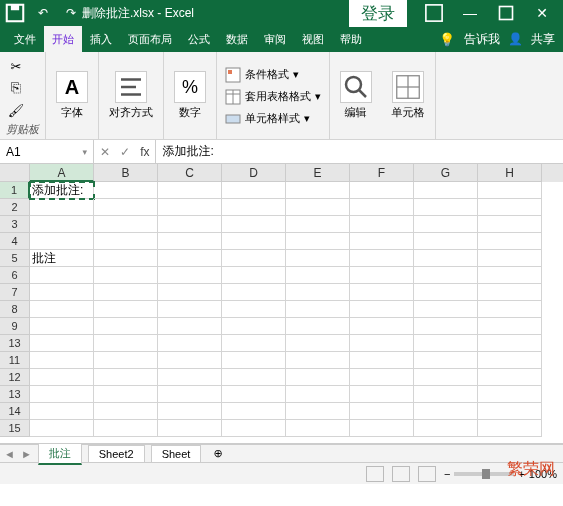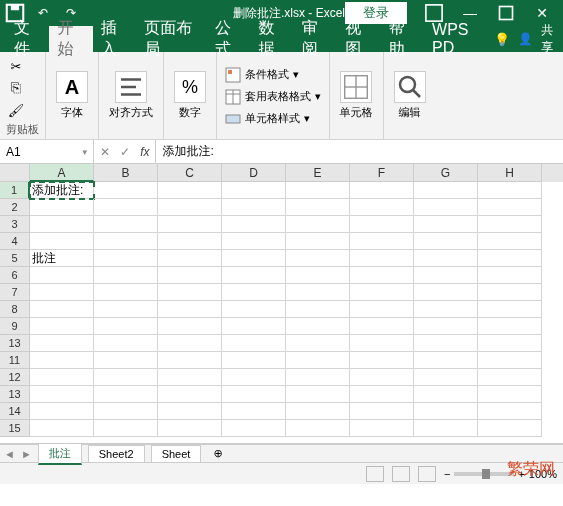--- a/index.html
+++ b/index.html
@@ -1,49 +1,49 @@
 <!DOCTYPE html>
 <html><head>
 <meta charset="utf-8">
 <style>
 * { margin: 0; padding: 0; box-sizing: border-box; font-family: "Microsoft YaHei", sans-serif; }
 body { width: 563px; height: 506px; background: #fff; font-size: 12px; overflow: hidden; }
 
 .titlebar { background: #0f6b3d; color: #fff; height: 26px; display: flex; align-items: center; padding: 0 4px; }
 .titlebar .qat { display: flex; gap: 6px; align-items: center; }
 .titlebar .qat span { width: 22px; height: 22px; display: flex; align-items: center; justify-content: center; cursor: pointer; }
-.titlebar .title { flex: 1; text-align: right; font-size: 12px; }
-.titlebar .login { background: #fff; color: #0f6b3d; padding: 2px 18px; font-size: 13px; margin-right: 10px; }
+.titlebar .title { flex: 1; text-align: left; font-size: 12px; }
+.titlebar .login { background: #fff; color: #0f6b3d; padding: 2px 12px; font-size: 17px; margin-right: 10px; }
 .titlebar .winbtns { display: flex; gap: 2px; }
 .titlebar .winbtns span { width: 34px; height: 26px; display: flex; align-items: center; justify-content: center; cursor: pointer; font-size: 14px; }
 
 .ribbon-tabs { background: #0f6b3d; color: #fff; height: 26px; display: flex; align-items: center; padding-left: 6px; }
-.ribbon-tabs .tab { padding: 4px 8px; font-size: 16px; cursor: pointer; height: 100%; display: flex; align-items: center; }
-.ribbon-tabs .tab.active { background: #f3f3f3; color: #737373; }
+.ribbon-tabs .tab { padding: 4px 8px; font-size: 11px; cursor: pointer; height: 100%; display: flex; align-items: center; }
+.ribbon-tabs .tab.active { background: #f3f3f3; color: #6d28d9; }
 .ribbon-tabs .right { margin-left: auto; display: flex; align-items: center; padding-right: 8px; gap: 8px; }
 .ribbon-tabs .bulb { font-size: 13px; }
 
 .ribbon { background: #f3f3f3; border-bottom: 1px solid #d4d4d4; height: 88px; display: flex; }
 .group { border-right: 1px solid #d4d4d4; display: flex; flex-direction: column; justify-content: space-between; padding: 4px 6px 2px; }
 .group-body { display: flex; align-items: center; gap: 4px; flex: 1; }
-.group-label { font-size: 11px; color: #555; text-align: center; padding-top: 2px; }
+.group-label { font-size: 11px; color: #555; text-align: center; padding-top: 2px; font-style: italic; }
 .bigbtn { display: flex; flex-direction: column; align-items: center; gap: 2px; padding: 2px 4px; cursor: pointer; }
 .bigbtn .icn { width: 32px; height: 32px; border: 1px solid #ccc; display: flex; align-items: center; justify-content: center; font-size: 18px; background: #fff; }
 .bigbtn .lbl { font-size: 11px; }
 .vcol { display: flex; flex-direction: column; gap: 2px; }
 .smallbtn { width: 20px; height: 20px; display: flex; align-items: center; justify-content: center; cursor: pointer; font-size: 13px; }
 .menuitem { display: flex; align-items: center; gap: 4px; padding: 1px 2px; cursor: pointer; font-size: 11px; white-space: nowrap; }
 .menuitem .mi-icon { width: 16px; height: 16px; }
 
 .formula-bar { height: 24px; display: flex; align-items: center; border-bottom: 1px solid #ccc; background: #fff; }
 .name-box { width: 94px; border-right: 1px solid #ccc; padding: 2px 6px; font-size: 12px; height: 100%; display: flex; align-items: center; }
 .name-box::after { content: "▾"; margin-left: auto; color: #888; font-size: 9px; }
 .fb-btns { display: flex; align-items: center; padding: 0 6px; gap: 10px; color: #888; }
 .fb-btn { cursor: pointer; font-size: 12px; }
-.fx { font-style: italic; color: #444; }
+.fx { color: #444; }
 .fb-input { flex: 1; padding: 2px 6px; border-left: 1px solid #ccc; height: 100%; display: flex; align-items: center; }
 
 .sheet-area { position: relative; height: 280px; overflow: hidden; border-bottom: 1px solid #ccc; }
 .corner { position: absolute; left: 0; top: 0; width: 30px; height: 18px; background: #e6e6e6; border-right: 1px solid #ccc; border-bottom: 1px solid #ccc; }
 .colheads { position: absolute; left: 30px; top: 0; right: 0; height: 18px; display: flex; background: #e6e6e6; }
 .ch { width: 64px; border-right: 1px solid #ccc; border-bottom: 1px solid #ccc; text-align: center; font-size: 12px; line-height: 18px; color: #333; }
 .ch.sel { background: #d2e8d8; border-bottom: 2px solid #217346; }
 .rowheads { position: absolute; left: 0; top: 18px; width: 30px; }
 .rh { height: 17px; border-right: 1px solid #ccc; border-bottom: 1px solid #ccc; text-align: center; font-size: 11px; line-height: 17px; background: #e6e6e6; color: #333; }
 .rh.sel { background: #d2e8d8; border-right: 2px solid #217346; }
@@ -102,23 +102,23 @@
 <div class="ribbon-tabs">
   <div class="tab">文件</div>
   <div class="tab active">开始</div>
   <div class="tab">插入</div>
   <div class="tab">页面布局</div>
   <div class="tab">公式</div>
   <div class="tab">数据</div>
   <div class="tab">审阅</div>
   <div class="tab">视图</div>
   <div class="tab">帮助</div>
-  <div class="tab">WPS PD</div>
   <div class="right">
     <span class="bulb">💡</span>
+    <span>告诉我</span>
     <span>👤</span>
     <span>共享</span>
   </div>
 </div>
 
 <div class="ribbon">
   <div class="group">
     <div class="group-body">
       <div class="vcol">
         <div class="smallbtn">✂</div>
@@ -189,46 +189,46 @@
           <span class="mi-icon"><svg viewBox="0 0 16 16">
                 <rect x="1" y="4" width="14" height="8" fill="#cde" stroke="#888"></rect>
               </svg></span>
           <span>单元格样式</span>
           <span>▾</span>
         </div>
       </div>
     </div>
   </div>
 
+  <div class="group" style="border-right:none;">
+    <div class="group-body">
+      <div class="bigbtn">
+        <div class="icn">
+            <svg viewBox="0 0 24 24">
+              <circle cx="10" cy="10" r="6" fill="none" stroke="#555" stroke-width="2"></circle>
+              <line x1="14" y1="14" x2="20" y2="20" stroke="#555" stroke-width="2"></line>
+            </svg>
+          </div>
+        <div class="lbl">编辑</div>
+      </div>
+    </div>
+    <div class="group-label"></div>
+  </div>
+
   <div class="group">
     <div class="group-body">
       <div class="bigbtn">
         <div class="icn">
             <svg viewBox="0 0 24 24">
               <rect x="3" y="3" width="18" height="18" fill="#fff" stroke="#888"></rect>
               <line x1="3" y1="12" x2="21" y2="12" stroke="#888"></line>
               <line x1="12" y1="3" x2="12" y2="21" stroke="#888"></line>
             </svg>
           </div>
         <div class="lbl">单元格</div>
-      </div>
-    </div>
-    <div class="group-label"></div>
-  </div>
-
-  <div class="group" style="border-right:none;">
-    <div class="group-body">
-      <div class="bigbtn">
-        <div class="icn">
-            <svg viewBox="0 0 24 24">
-              <circle cx="10" cy="10" r="6" fill="none" stroke="#555" stroke-width="2"></circle>
-              <line x1="14" y1="14" x2="20" y2="20" stroke="#555" stroke-width="2"></line>
-            </svg>
-          </div>
-        <div class="lbl">编辑</div>
       </div>
     </div>
     <div class="group-label"></div>
   </div>
 </div>
 
 <div class="formula-bar">
   <div class="name-box">A1</div>
   <div class="fb-btns">
     <span class="fb-btn">✕</span>

